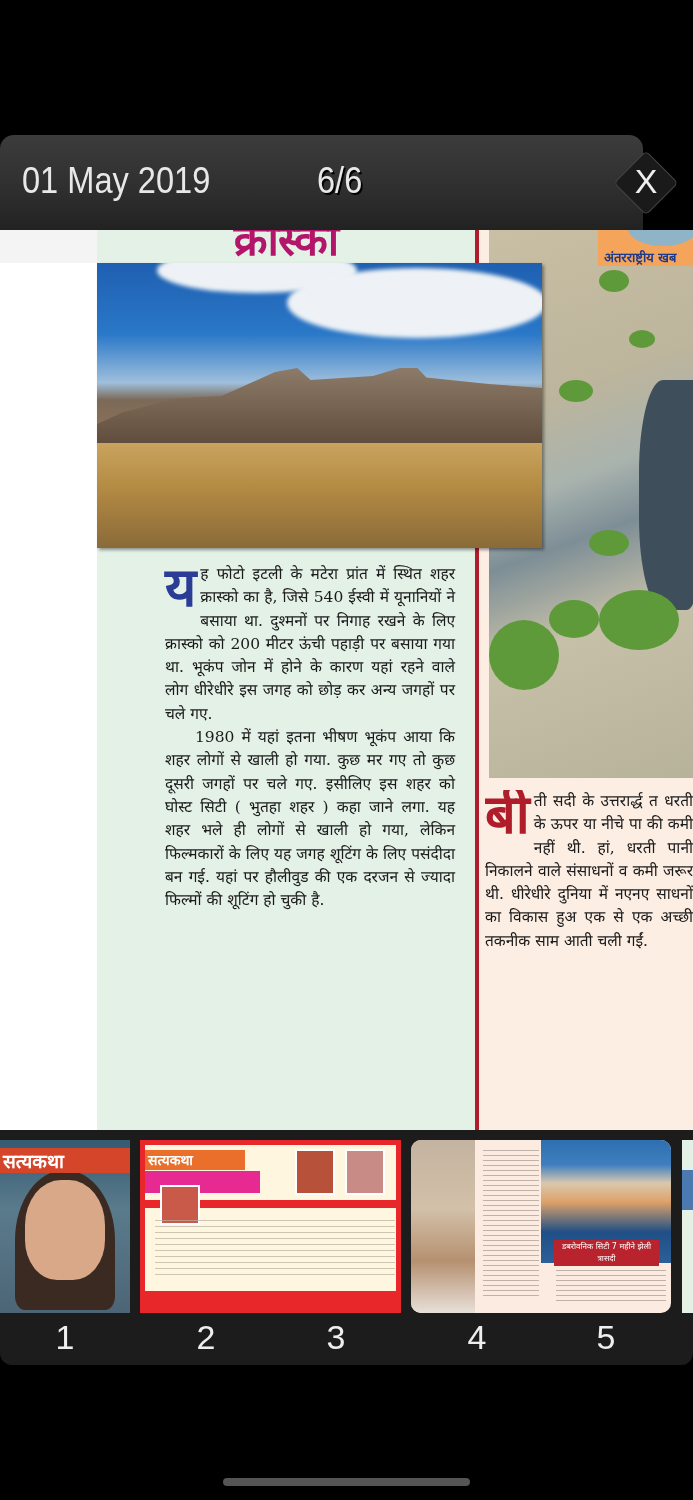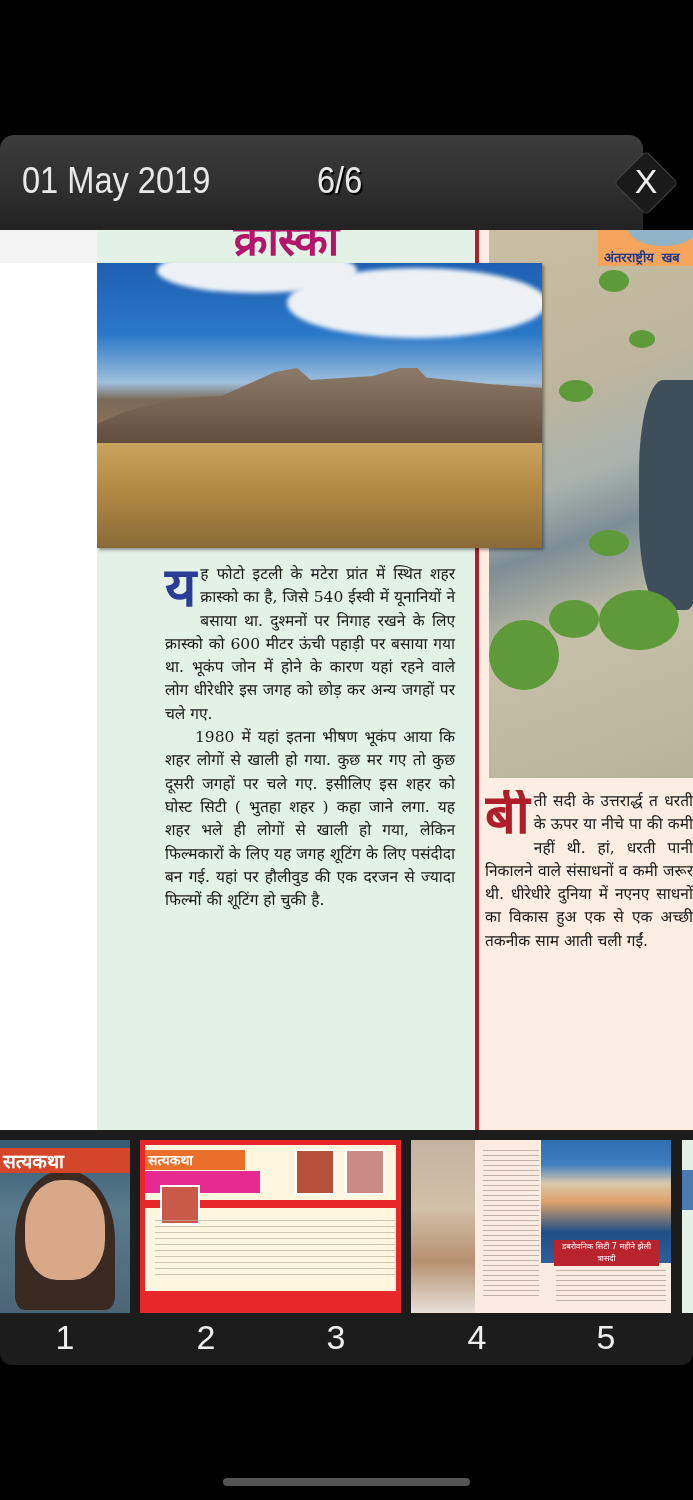--- a/index.html
+++ b/index.html
@@ -53,21 +53,21 @@
     }
     .photo-side .shrub { position: absolute; background: #5f9a3a; border-radius: 50%; }
     .photo-side .ravine { position: absolute; left: 150px; top: 150px; width: 60px; height: 230px; background: #3e4f5b; border-radius: 40% 10% 20% 40%; }
 
     .badge-intl {
       position: absolute; left: 598px; top: 0; width: 95px; height: 36px;
       background: #f5a45c; color: #1e3a8a; font-size: 13px; font-weight: bold;
       padding-top: 18px; padding-left: 6px; white-space: nowrap; overflow: hidden;
     }
     .badge-intl .globe { position: absolute; left: 30px; top: -20px; width: 70px; height: 36px; border-radius: 50%; background: #8fb3c7; }
-    .badge-intl span { position: relative; font-family: Liberation Mono, monospace; }
+    .badge-intl span { position: relative; }
 
     .article-text {
       position: absolute; font-family: "DejaVu Serif", serif; font-size: 15.5px;
       line-height: 23.3px; color: #1a1a1a; text-align: justify;
     }
     .article-left { left: 165px; top: 333px; width: 290px; }
     .article-right { left: 485px; top: 560px; width: 240px; }
     .article-text p { text-indent: 30px; }
     .article-text p.first { text-indent: 0; }
     .dropcap {
@@ -129,21 +129,21 @@
     .t23 { left: 140px; width: 261px; background: #fff6e0; border: 5px solid #e8272b; border-bottom-width: 22px; }
     .t23 .mast { position: absolute; left: 0; top: 5px; width: 100px; height: 20px; background: #e96f2a; color: #fff; font-weight: bold; font-size: 14px; padding-left: 3px; }
     .t23 .pink { position: absolute; left: 0; top: 26px; width: 115px; height: 22px; background: #e62a91; }
     .t23 .redbar { position: absolute; left: 0; top: 55px; width: 261px; height: 8px; background: #e8272b; }
     .t23 .pic1 { position: absolute; left: 150px; top: 4px; width: 40px; height: 46px; background: #b7513a; border: 2px solid #fff; }
     .t23 .pic2 { position: absolute; left: 200px; top: 4px; width: 40px; height: 46px; background: #c98b86; border: 2px solid #fff; }
     .t23 .crowd { position: absolute; left: 15px; top: 40px; width: 40px; height: 40px; background: #c95a4a; border: 2px solid #fff; }
     .t23 .lines { position: absolute; left: 10px; top: 75px; width: 240px; height: 60px;
       background: repeating-linear-gradient(180deg, #b8b0a0 0 1px, transparent 1px 6px); opacity: 0.7; }
 
-    .t45 { left: 411px; width: 260px; background: #fbebe1; }
+    .t45 { left: 411px; width: 260px; background: #fbebe1; border-radius: 10px; }
     .t45 .crowd { position: absolute; left: 0; top: 0; width: 64px; height: 173px; background: linear-gradient(180deg, #c4b3a0, #d2c0a8 40%, #b69070 70%, #e8e0d8); }
     .t45 .textcol { position: absolute; left: 72px; top: 10px; width: 56px; height: 150px;
       background: repeating-linear-gradient(180deg, #9a8c80 0 1px, transparent 1px 5px); opacity: 0.6; }
     .t45 .sea { position: absolute; left: 130px; top: 0; width: 130px; height: 123px; background: linear-gradient(180deg, #2d6fb0 0%, #3f7fbf 20%, #d9c8ae 35%, #e0a26a 50%, #1f4f86 75%, #2d5f99 100%); }
     .t45 .title { position: absolute; left: 143px; top: 100px; width: 105px; height: 26px; background: #b9232e; color: #fff; font-size: 8px; text-align: center; line-height: 12px; padding-top: 1px; }
     .t45 .textcol2 { position: absolute; left: 145px; top: 130px; width: 110px; height: 35px;
       background: repeating-linear-gradient(180deg, #9a8c80 0 1px, transparent 1px 5px); opacity: 0.6; }
 
     .t6 { left: 682px; width: 20px; background: #e4f1e7; }
     .t6 .strip { position: absolute; left: 0; top: 30px; width: 20px; height: 40px; background: #4a7ab0; }
@@ -181,21 +181,21 @@
   </div>
 
   <div class="photo-main">
     <div class="cloud" style="left:60px;top:-15px;width:200px;height:45px;"></div>
     <div class="cloud" style="left:190px;top:5px;width:260px;height:70px;"></div>
     <div class="town"></div>
     <div class="grass"></div>
   </div>
 
   <div class="article-text article-left">
-    <p class="first"><span class="dropcap blue">य</span><span>ह फोटो इटली के मटेरा प्रांत में स्थित शहर क्रास्को का है, जिसे 540 ईस्वी में यूनानियों ने बसाया था. दुश्मनों पर निगाह रखने के लिए क्रास्को को 600 मीटर ऊंची पहाड़ी पर बसाया गया था. भूकंप जोन में होने के कारण यहां रहने वाले लोग धीरेधीरे इस जगह को छोड़ कर अन्य जगहों पर चले गए.</span></p>
+    <p class="first"><span class="dropcap blue">य</span><span>ह फोटो इटली के मटेरा प्रांत में स्थित शहर क्रास्को का है, जिसे 540 ईस्वी में यूनानियों ने बसाया था. दुश्मनों पर निगाह रखने के लिए क्रास्को को 200 मीटर ऊंची पहाड़ी पर बसाया गया था. भूकंप जोन में होने के कारण यहां रहने वाले लोग धीरेधीरे इस जगह को छोड़ कर अन्य जगहों पर चले गए.</span></p>
     <p><span>1980 में यहां इतना भीषण भूकंप आया कि शहर लोगों से खाली हो गया. कुछ मर गए तो कुछ दूसरी जगहों पर चले गए. इसीलिए इस शहर को घोस्ट सिटी ( भुतहा शहर ) कहा जाने लगा. यह शहर भले ही लोगों से खाली हो गया, लेकिन फिल्मकारों के लिए यह जगह शूटिंग के लिए पसंदीदा बन गई. यहां पर हौलीवुड की एक दरजन से ज्यादा फिल्मों की शूटिंग हो चुकी है.</span></p>
   </div>
 
   <div class="article-text article-right" style="width:208px;overflow:hidden;height:340px;">
     <p class="first"><span class="dropcap red">बी</span><span>ती सदी के उत्तरार्द्ध त धरती के ऊपर या नीचे पा की कमी नहीं थी. हां, धरती पानी निकालने वाले संसाधनों व कमी जरूर थी. धीरेधीरे दुनिया में नएनए साधनों का विकास हुअ एक से एक अच्छी तकनीक साम आती चली गईं.</span></p>
   </div>
 </div>
 
 <div class="header">
   <div class="header-date">01 May 2019</div>

